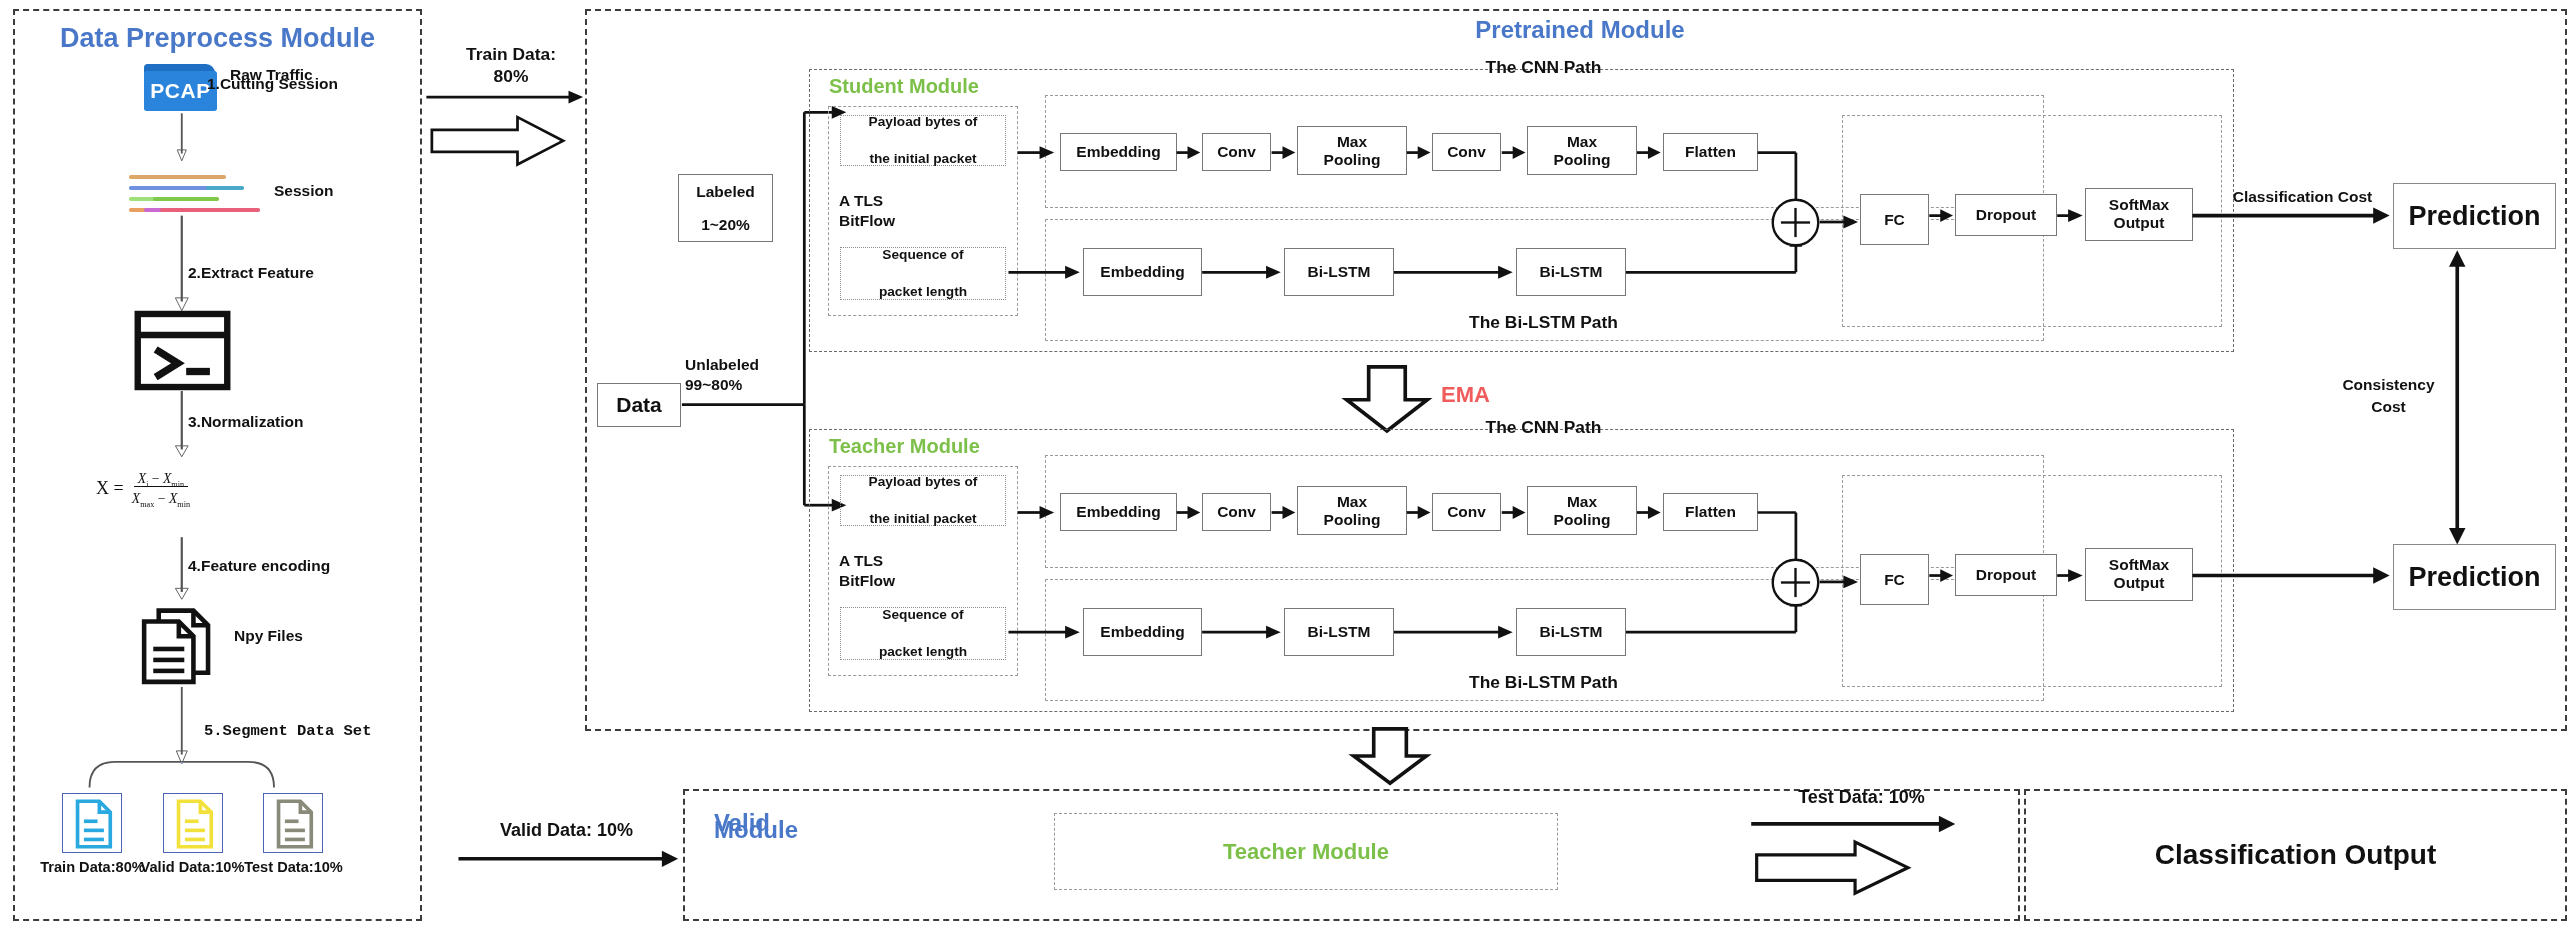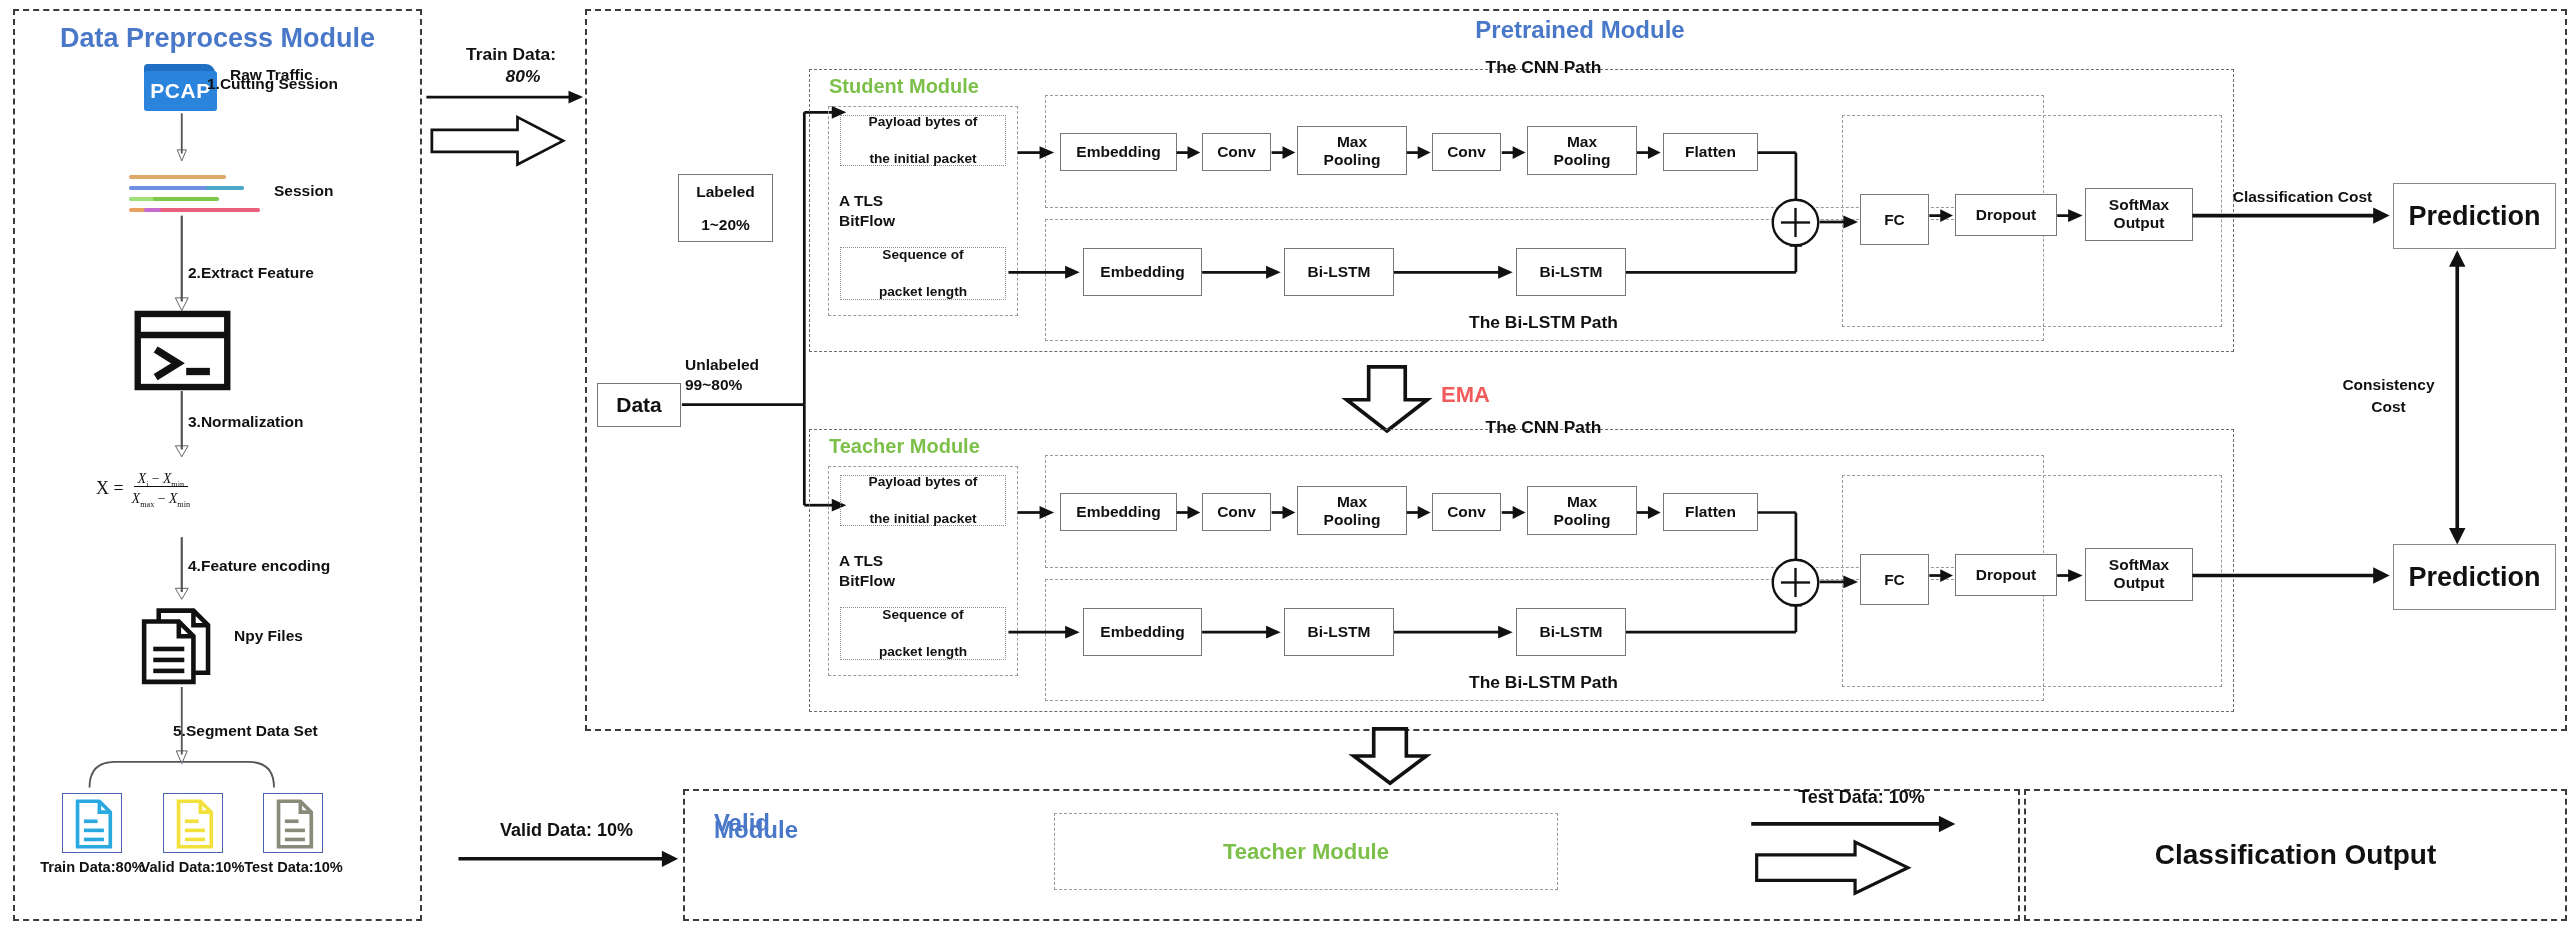--- a/index.html
+++ b/index.html
@@ -130,21 +130,21 @@
   <line x1="20" y1="72" x2="54" y2="72" stroke="#111" stroke-width="5"></line>
 </svg>
 <div class="abs plain" style="left:234px;top:627px;width:146px;">Npy Files</div>
 
 <svg style="left:0;top:0;width:422px;height:930px;" viewBox="0 0 462 1018" width="422" height="930">
   <line class="ln-thin" x1="199" y1="752" x2="199" y2="826" stroke-width="2"></line>
   <path class="ln-thin" d="M199 836 L193 822 L205 822 Z" fill="#555"></path>
   <path class="ln-thin" d="M98 862 Q98 834 126 834 H272 Q300 834 300 862" fill="none" stroke="#8899cc" stroke-width="2"></path>
   <line x1="199" y1="834" x2="199" y2="836" stroke="#8899cc" stroke-width="2"></line>
 </svg>
-<div class="abs plain" style="left:173px;top:722px;width:219px;">5.Segment Data Set</div>
+<div class="abs plain" style="left:204px;top:722px;width:219px;font-family:Liberation Mono, monospace;">5.Segment Data Set</div>
 
 <div class="abs docbox" style="left:62px;top:793px;width:60px;height:60px;">
   <svg style="left:0;top:0;width:60px;height:60px;" viewBox="0 0 66 66" width="60" height="60">
     <path d="M16 8 H40 L52 20 V58 H16 Z" fill="#fff" stroke="#2aa8e0" stroke-width="4"></path>
     <path d="M40 8 V20 H52" fill="none" stroke="#2aa8e0" stroke-width="4"></path>
     <line x1="23" y1="30" x2="38" y2="30" stroke="#2aa8e0" stroke-width="4"></line>
     <line x1="23" y1="40" x2="45" y2="40" stroke="#2aa8e0" stroke-width="4"></line>
     <line x1="23" y1="50" x2="45" y2="50" stroke="#2aa8e0" stroke-width="4"></line>
   </svg>
 </div>
@@ -164,21 +164,21 @@
     <line x1="23" y1="30" x2="38" y2="30" stroke="#8a8a7a" stroke-width="4"></line>
     <line x1="23" y1="40" x2="45" y2="40" stroke="#8a8a7a" stroke-width="4"></line>
     <line x1="23" y1="50" x2="45" y2="50" stroke="#8a8a7a" stroke-width="4"></line>
   </svg>
 </div>
 <div class="abs ctr plain" style="left:33px;top:859px;width:119px;font-size:14.6px;">Train Data:80%</div>
 <div class="abs ctr plain" style="left:133px;top:859px;width:119px;font-size:14.6px;">Valid Data:10%</div>
 <div class="abs ctr plain" style="left:234px;top:859px;width:119px;font-size:14.6px;">Test Data:10%</div>
 
 <div class="abs ctr plain" style="left:429px;top:44px;width:164px;font-size:17.4px;">Train Data:</div>
-<div class="abs ctr plain" style="left:441px;top:66px;width:164px;font-size:17.4px;font-style:italic;">80%</div>
+<div class="abs ctr plain" style="left:429px;top:66px;width:164px;font-size:17.4px;">80%</div>
 <svg style="left:426px;top:88px;width:183px;height:82px;" viewBox="0 0 200 90" width="183" height="82">
   <line class="ln" x1="0" y1="10" x2="160" y2="10" stroke-width="3"></line>
   <path d="M172 10 L156 3 L156 17 Z" fill="#111"></path>
   <path d="M6 46 H100 V32 L150 58 L100 84 V70 H6 Z" fill="#fff" stroke="#111" stroke-width="3"></path>
 </svg>
 
 <div class="abs dash-heavy" style="left:585px;top:9px;width:1982px;height:722px;"></div>
 <div class="abs ctr title-blue" style="left:1370px;top:12.8px;width:420px;height:35px;font-size:24px;">Pretrained Module</div>
 
 <div class="abs ctr node" style="left:597px;top:383px;width:84px;height:44px;font-size:21px;">Data</div>

